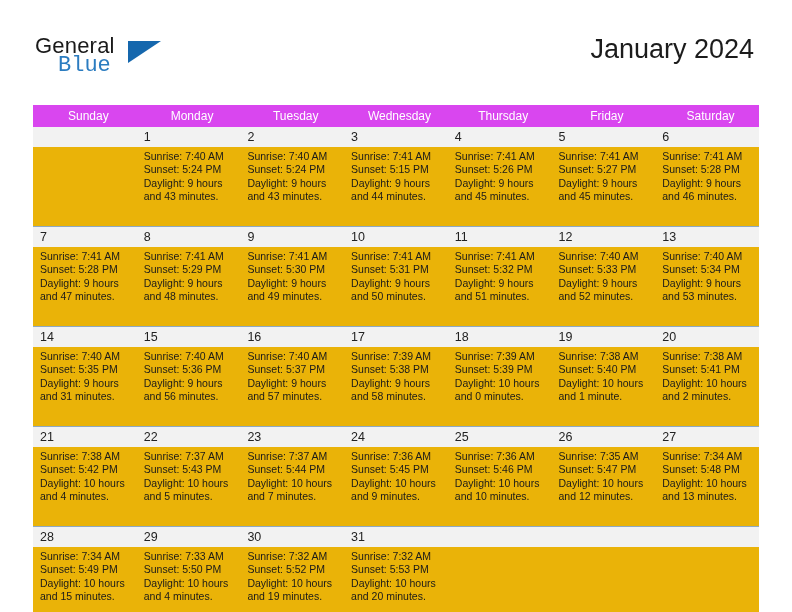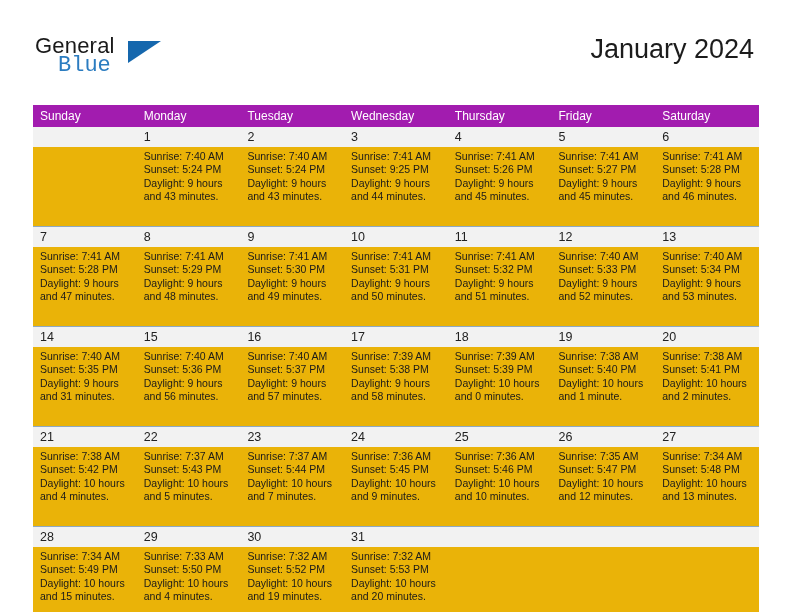--- a/index.html
+++ b/index.html
@@ -88,25 +88,25 @@
     position: absolute;
     left: 33px;
     top: 105px;
     width: 726px;
     border-collapse: collapse;
     table-layout: fixed;
   }
   .calendar col { width: 103.71px; }
 
   .calendar thead th {
-    background: #a21caf;
+    background: #d946ef;
     color: #ffffff;
     font-size: 12px;
     font-weight: normal;
-    text-align: left;
+    text-align: center;
     padding: 4px 0 4px 7px;
     height: 13px;
     font-family: "Liberation Sans", sans-serif;
   }
 
   .daynum-row td {
     background: #f2f2f2;
     font-size: 12.5px;
     color: #222222;
     padding: 3px 0 3px 7px;
@@ -192,21 +192,21 @@
           <span class="line">and 43 minutes.</span>
         </td>
         <td>
           <span class="line">Sunrise: 7:40 AM</span>
           <span class="line">Sunset: 5:24 PM</span>
           <span class="line">Daylight: 9 hours</span>
           <span class="line">and 43 minutes.</span>
         </td>
         <td>
           <span class="line">Sunrise: 7:41 AM</span>
-          <span class="line">Sunset: 9:25 PM</span>
+          <span class="line">Sunset: 5:15 PM</span>
           <span class="line">Daylight: 9 hours</span>
           <span class="line">and 44 minutes.</span>
         </td>
         <td>
           <span class="line">Sunrise: 7:41 AM</span>
           <span class="line">Sunset: 5:26 PM</span>
           <span class="line">Daylight: 9 hours</span>
           <span class="line">and 45 minutes.</span>
         </td>
         <td>

